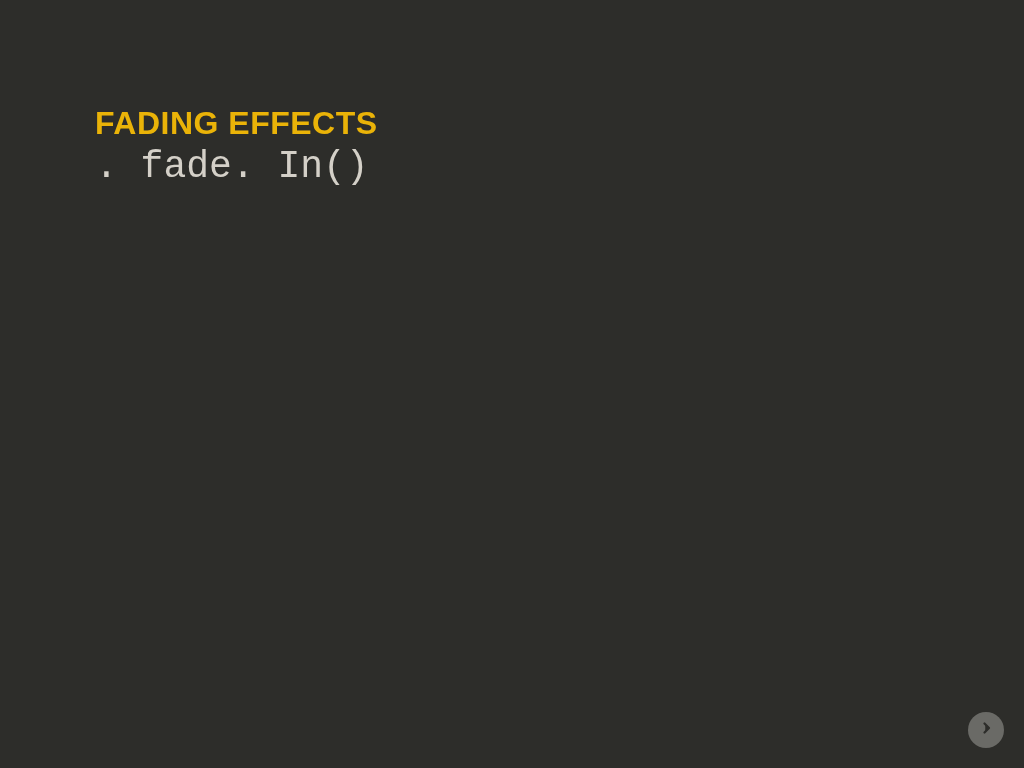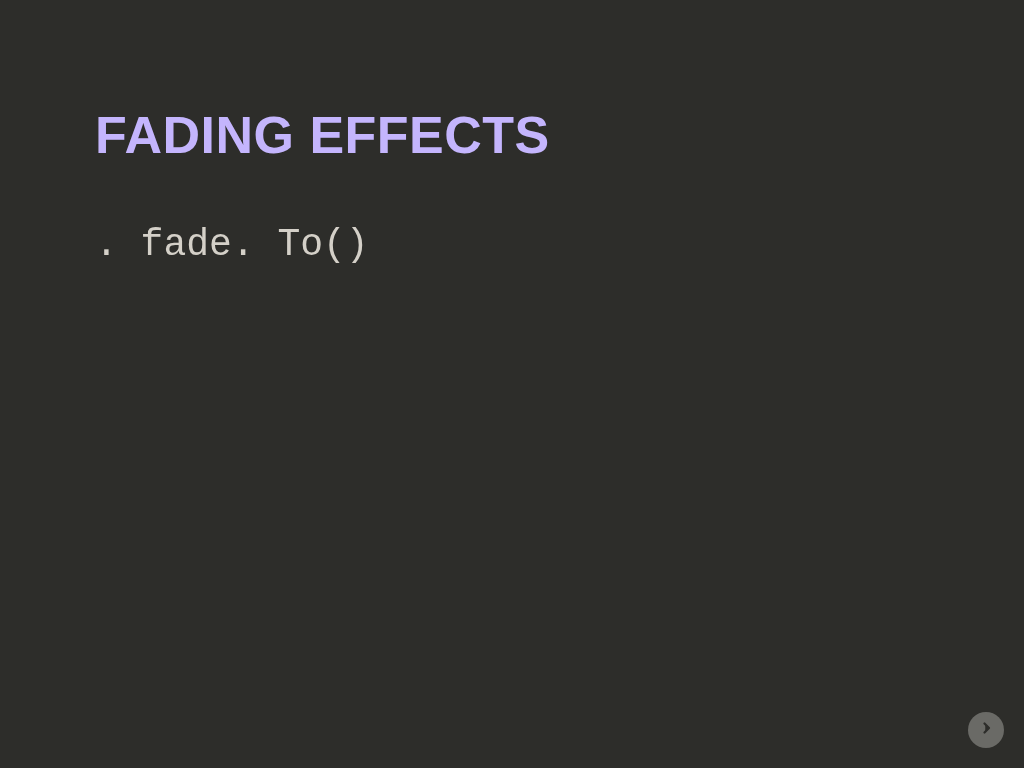--- a/index.html
+++ b/index.html
@@ -12,25 +12,24 @@
       height: 768px;
       background-color: #2d2d2a;
       overflow: hidden;
       position: relative;
       font-family: Arial, Helvetica, sans-serif;
     }
     .slide {
       padding: 105px 95px 0 95px;
     }
     .title {
-      color: #c4b5fd;
-      font-size: 52px;
+      color: #eab308;
+      font-size: 32px;
       font-weight: bold;
       letter-spacing: 0.5px;
-      margin-bottom: 55px;
     }
     .code-list {
       font-family: "Courier New", Courier, monospace;
       color: #d4d0c8;
       font-size: 38px;
       line-height: 1.32;
       letter-spacing: 0px;
     }
     .code-line {
       display: block;
@@ -53,21 +52,21 @@
       height: 18px;
       fill: #2d2d2a;
     }
   </style>
 </head>
 <body>
 
 <div class="slide">
   <h1 class="title">FADING EFFECTS</h1>
   <div class="code-list">
-    <span class="code-line">. fade. To()</span>
+    <span class="code-line">. fade. In()</span>
   </div>
 </div>
 
 <div class="next-button">
   <span>
     <svg viewBox="0 0 24 24">
       <path d="M12 2C6.48 2 2 6.48 2 12s4.48 10 10 10 10-4.48 10-10S17.52 2 12 2zm0 18c-4.41 0-8-3.59-8-8s3.59-8 8-8 8 3.59 8 8-3.59 8-8 8zm-2-12l6 4-6 4V8z" opacity="0"></path>
       <path d="M10 7l5 5-5 5V7z" transform="translate(1,0)"></path>
       <path d="M8 6l6 6-6 6" stroke="#2d2d2a" stroke-width="3" fill="none" stroke-linecap="round" stroke-linejoin="round" transform="translate(2,0)"></path>
     </svg>

